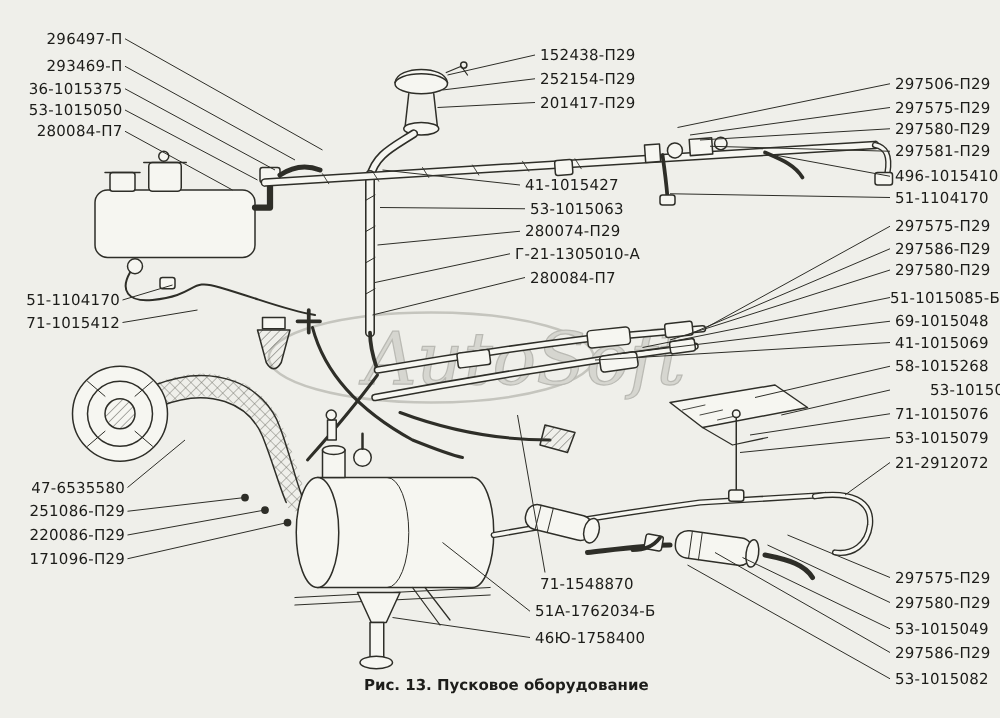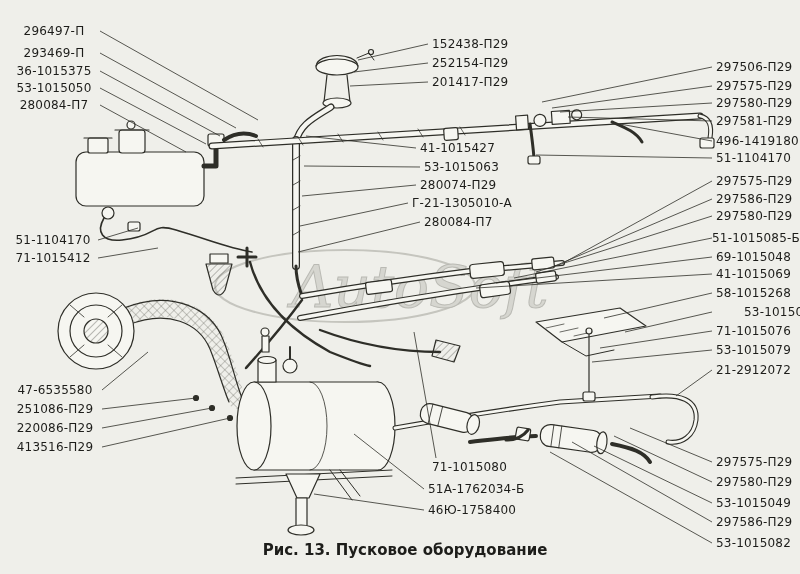--- a/index.html
+++ b/index.html
@@ -6,24 +6,24 @@
   body{
     width:800px;height:574px;position:relative;overflow:hidden;
     background:#efefea;
     font-family:"DejaVu Sans",sans-serif;
   }
   .lbl{
     position:absolute;
     font-size:12px;line-height:14px;color:#1d1d1a;
     white-space:nowrap;letter-spacing:0.2px;
   }
-  .ra{text-align:center}
+  .ra{text-align:right}
   .caption{
     position:absolute;left:205px;top:541px;width:400px;text-align:center;
-    font-size:15px;font-weight:bold;color:#1d1d1a;
+    font-size:12px;font-weight:bold;color:#1d1d1a;
   }
   svg{position:absolute;left:0;top:0}
 </style>
 </head>
 <body>
 
 <svg width="800" height="574" viewBox="0 0 800 574">
   <defs>
     <pattern id="hatch" width="5" height="5" patternUnits="userSpaceOnUse" patternTransform="rotate(45)">
       <line x1="0" y1="0" x2="0" y2="5" stroke="#5a5a54" stroke-width="0.8"></line>
@@ -199,21 +199,21 @@
 <div class="lbl ra" style="left:10px;top:98px;width:88px">280084-П7</div>
 
 <div class="lbl" style="left:432px;top:37px">152438-П29</div>
 <div class="lbl" style="left:432px;top:56px">252154-П29</div>
 <div class="lbl" style="left:432px;top:75px">201417-П29</div>
 
 <div class="lbl" style="left:716px;top:60px">297506-П29</div>
 <div class="lbl" style="left:716px;top:79px">297575-П29</div>
 <div class="lbl" style="left:716px;top:96px">297580-П29</div>
 <div class="lbl" style="left:716px;top:114px">297581-П29</div>
-<div class="lbl" style="left:716px;top:134px">496-1419180</div>
+<div class="lbl" style="left:716px;top:134px">496-1015410</div>
 <div class="lbl" style="left:716px;top:151px">51-1104170</div>
 <div class="lbl" style="left:716px;top:174px">297575-П29</div>
 <div class="lbl" style="left:716px;top:192px">297586-П29</div>
 <div class="lbl" style="left:716px;top:209px">297580-П29</div>
 <div class="lbl" style="left:712px;top:231px">51-1015085-Б</div>
 <div class="lbl" style="left:716px;top:250px">69-1015048</div>
 <div class="lbl" style="left:716px;top:267px">41-1015069</div>
 <div class="lbl" style="left:716px;top:286px">58-1015268</div>
 <div class="lbl" style="left:744px;top:305px">53-1015019</div>
 <div class="lbl" style="left:716px;top:324px">71-1015076</div>
@@ -225,23 +225,23 @@
 <div class="lbl" style="left:420px;top:178px">280074-П29</div>
 <div class="lbl" style="left:412px;top:196px">Г-21-1305010-А</div>
 <div class="lbl" style="left:424px;top:215px">280084-П7</div>
 
 <div class="lbl ra" style="left:10px;top:233px;width:86px">51-1104170</div>
 <div class="lbl ra" style="left:10px;top:251px;width:86px">71-1015412</div>
 
 <div class="lbl ra" style="left:10px;top:383px;width:90px">47-6535580</div>
 <div class="lbl ra" style="left:10px;top:402px;width:90px">251086-П29</div>
 <div class="lbl ra" style="left:10px;top:421px;width:90px">220086-П29</div>
-<div class="lbl ra" style="left:10px;top:440px;width:90px">413516-П29</div>
-
-<div class="lbl" style="left:432px;top:460px">71-1015080</div>
+<div class="lbl ra" style="left:10px;top:440px;width:90px">171096-П29</div>
+
+<div class="lbl" style="left:432px;top:460px">71-1548870</div>
 <div class="lbl" style="left:428px;top:482px">51А-1762034-Б</div>
 <div class="lbl" style="left:428px;top:503px">46Ю-1758400</div>
 
 <div class="lbl" style="left:716px;top:455px">297575-П29</div>
 <div class="lbl" style="left:716px;top:475px">297580-П29</div>
 <div class="lbl" style="left:716px;top:496px">53-1015049</div>
 <div class="lbl" style="left:716px;top:515px">297586-П29</div>
 <div class="lbl" style="left:716px;top:536px">53-1015082</div>
 
 <div class="caption">Рис. 13. Пусковое оборудование</div>

